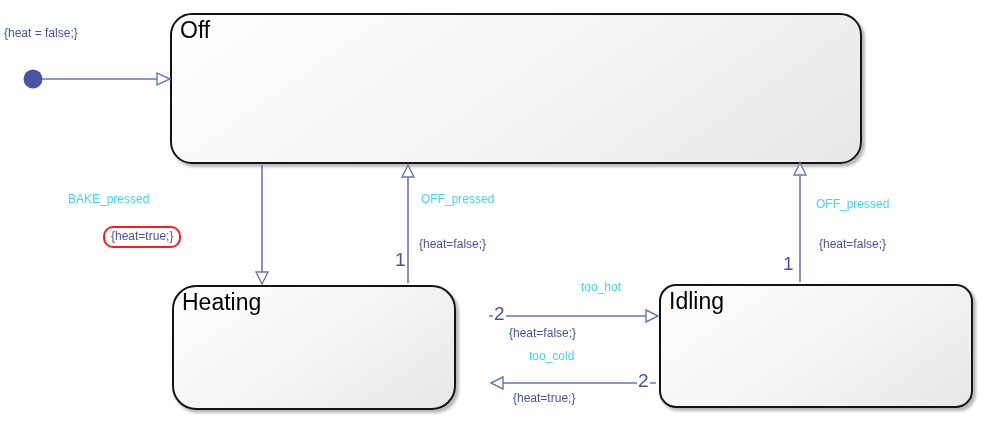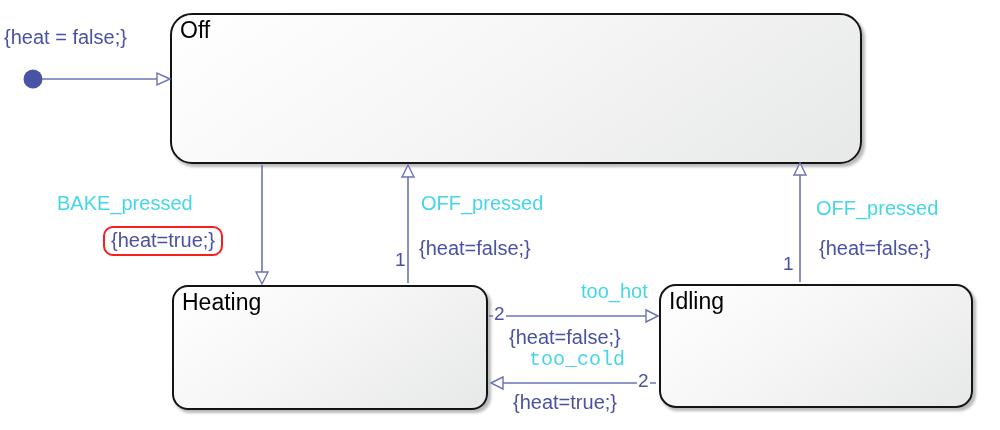--- a/index.html
+++ b/index.html
@@ -15,29 +15,29 @@
     box-sizing:border-box;
   }
   .state .state-label{
     display:inline-block;
     padding:3px 0 0 8px;
     font-size:23px;
     color:#000;
     line-height:1.1;
   }
   .state-off{left:170px;top:13px;width:692px;height:151px;border-radius:22px;}
-  .state-heating{left:172px;top:285px;width:316px;height:125px;border-radius:16px;}
+  .state-heating{left:172px;top:285px;width:284px;height:125px;border-radius:24px;}
   .state-idling{left:659px;top:284px;width:314px;height:124px;border-radius:17px;}
 
   svg.wires{position:absolute;left:0;top:0;z-index:3;}
   svg.wires line{stroke:var(--line,#6b74b5);stroke-width:1.6;}
   svg.wires polygon{fill:#ffffff;stroke:var(--line,#6b74b5);stroke-width:1.4;}
   svg.wires circle{fill:var(--dot,#4a54a5);}
 
-  .lbl{position:absolute;z-index:4;font-size:20px;line-height:1;white-space:nowrap;}
+  .lbl{position:absolute;z-index:4;font-size:12px;line-height:1;white-space:nowrap;}
   .ev{color:var(--event,#45d6e8);}
   .ac{color:var(--action,#4a51a3);}
   .ord{font-size:19px;color:var(--action,#4a51a3);}
   .onwire{background:#ffffff;padding:0 1px;}
   .box-red{
     display:inline-block;
     border:2.5px solid var(--highlight,#fb1d1d);
     border-radius:10px;
     padding:2px 6px 4px 6px;
   }
@@ -86,32 +86,32 @@
     </g>
 
     <g>
       <line x1="656" y1="383" x2="503" y2="383"></line>
       <polygon points="491,383 503,377 503,389"></polygon>
     </g>
   </svg>
 
   <span class="lbl ac" style="left:4px;top:27px;">{heat = false;}</span>
 
-  <span class="lbl ev" style="left:57px;top:193px;">BAKE_pressed</span>
+  <span class="lbl ev" style="left:68px;top:193px;">BAKE_pressed</span>
   <span class="lbl box-red" style="left:103px;top:226px;"><span class="ac">{heat=true;}</span></span>
 
   <span class="lbl ev" style="left:421px;top:193px;">OFF_pressed</span>
   <span class="lbl ac" style="left:419px;top:238px;">{heat=false;}</span>
   <span class="lbl ord" style="left:395px;top:250px;">1</span>
 
   <span class="lbl ev" style="left:816px;top:198px;">OFF_pressed</span>
   <span class="lbl ac" style="left:819px;top:238px;">{heat=false;}</span>
   <span class="lbl ord" style="left:783px;top:254px;">1</span>
 
   <span class="lbl ev" style="left:533px;top:281px;margin-left:48px;">too_hot</span>
   <span class="lbl ord onwire" style="left:493px;top:304px;">2</span>
   <span class="lbl ac" style="left:509px;top:327px;">{heat=false;}</span>
 
-  <span class="lbl ev" style="left:529px;top:350px;font-family:Liberation Mono, monospace;">too_cold</span>
+  <span class="lbl ev" style="left:529px;top:350px;">too_cold</span>
   <span class="lbl ord onwire" style="left:637px;top:371px;">2</span>
   <span class="lbl ac" style="left:513px;top:392px;">{heat=true;}</span>
 
 </div>
 
 </body></html>

